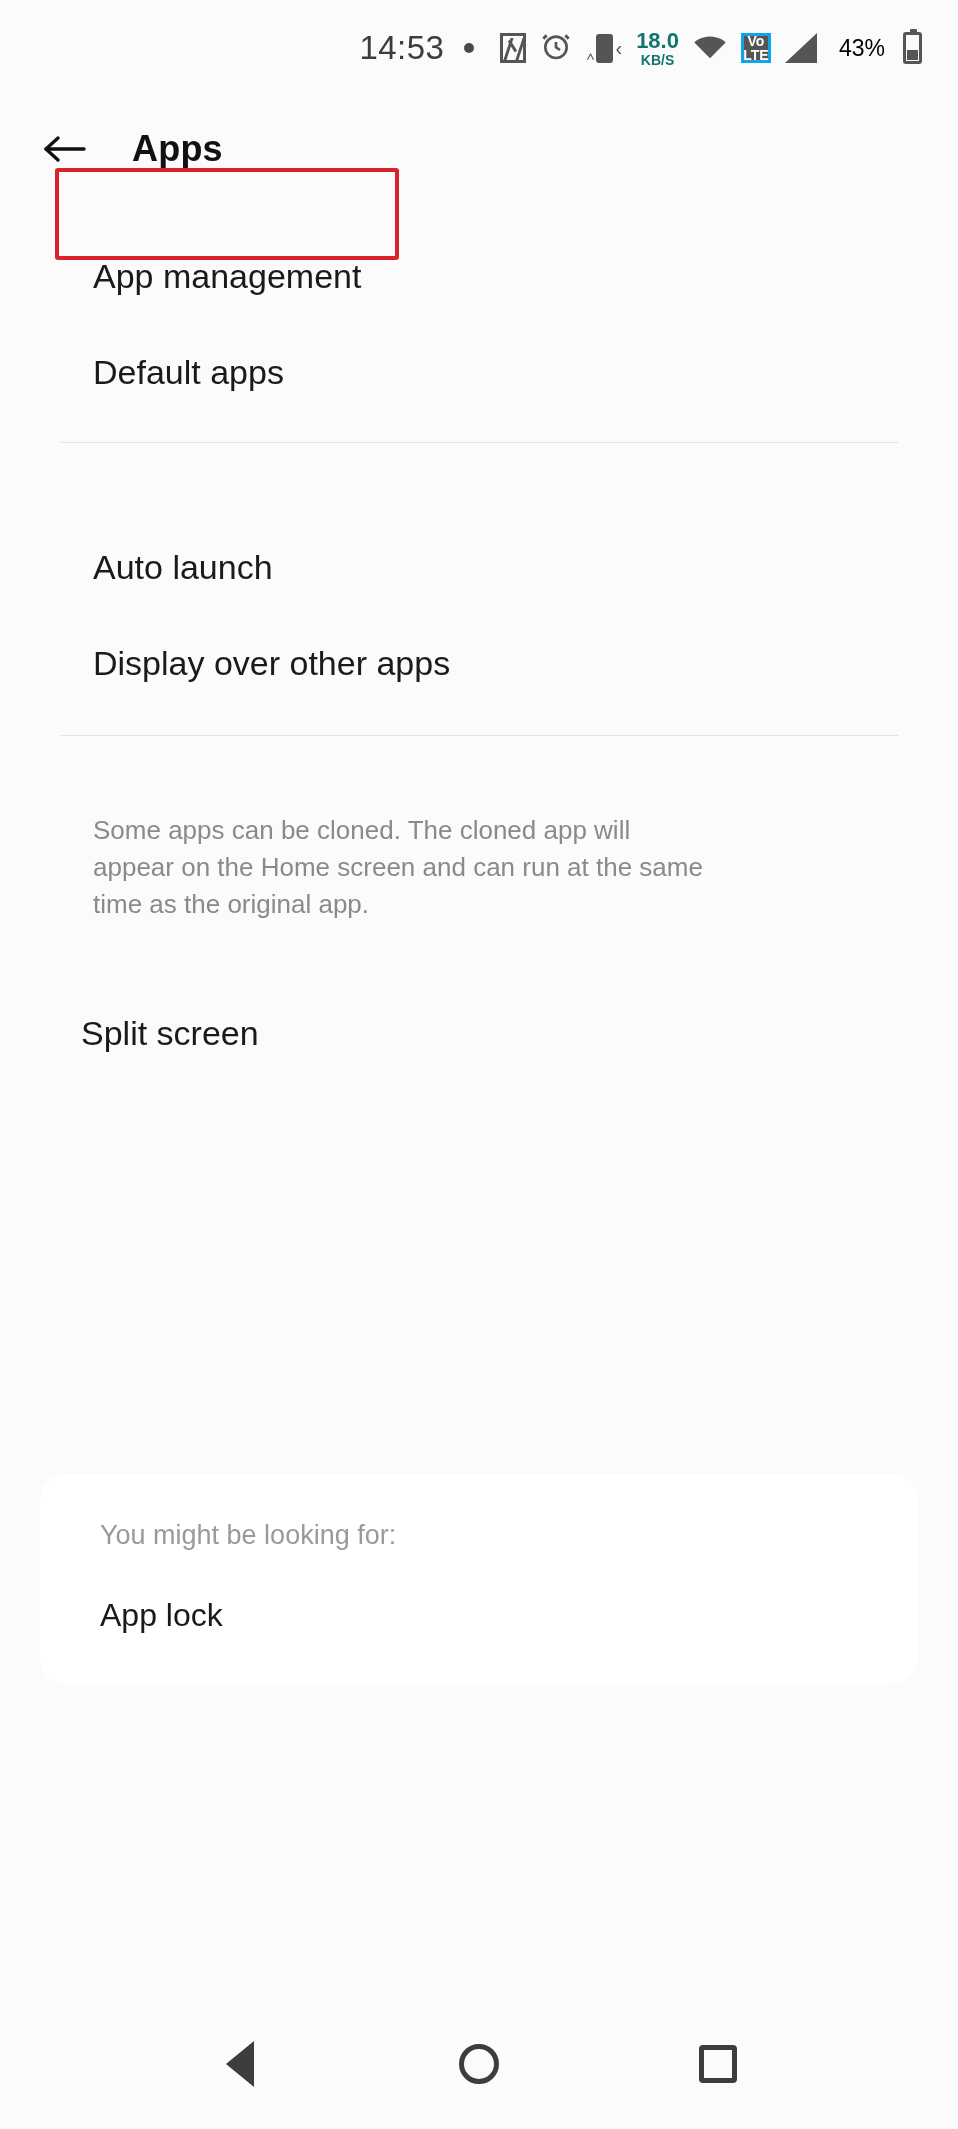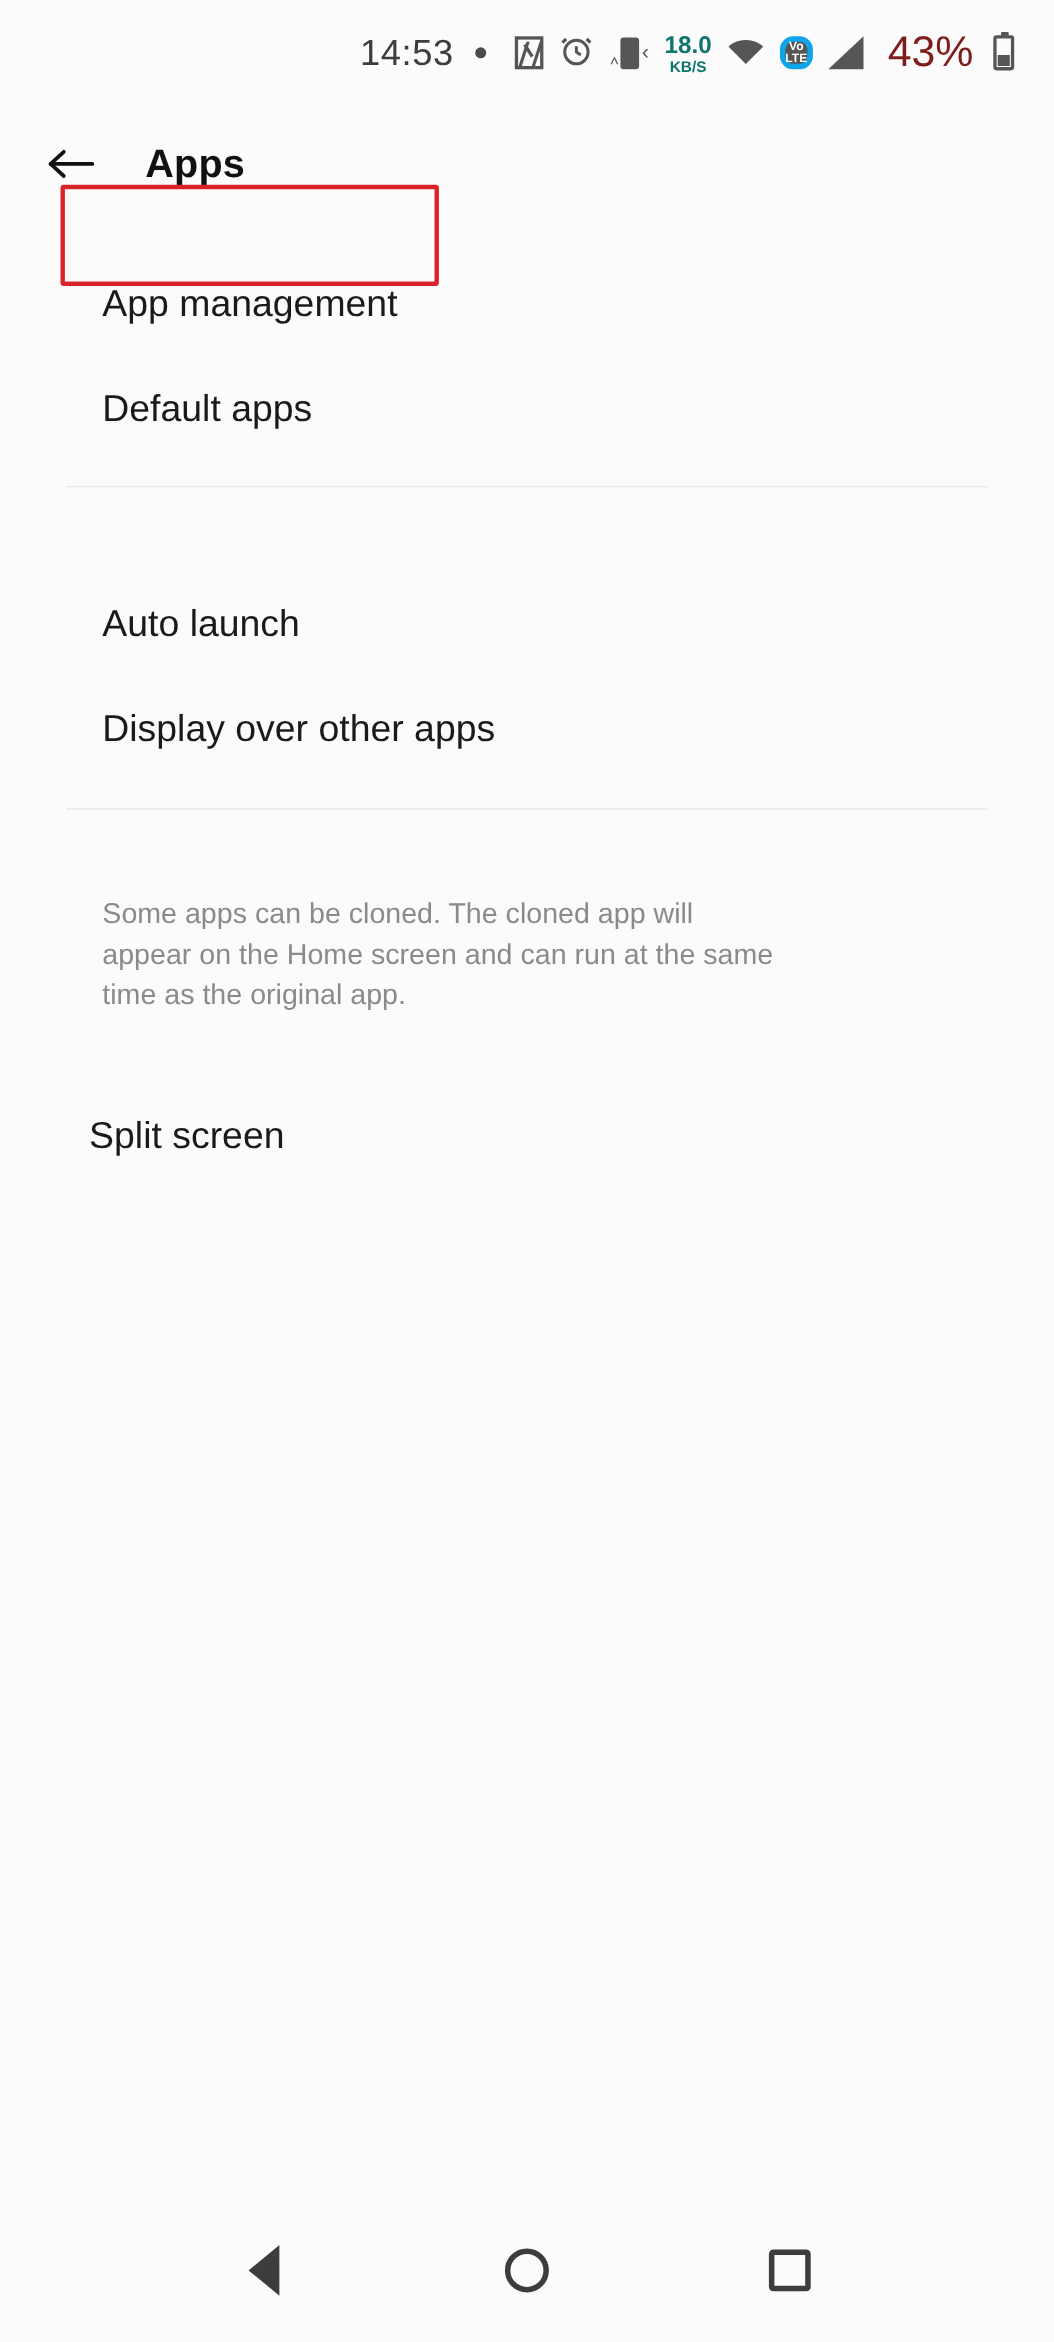--- a/index.html
+++ b/index.html
@@ -87,42 +87,42 @@
     flex-direction: column;
     align-items: center;
     line-height: 1;
     color: #0f766e;
   }
   .net-speed .val { font-size: 22px; font-weight: 600; }
   .net-speed .unit { font-size: 14px; font-weight: 600; margin-top: 1px; }
   .icon-wifi { width: 34px; height: 30px; }
   .icon-volte {
     width: 30px; height: 30px;
-    border: 5px solid #0ea5e9;
-    border-radius: 12px;
+    border: 3px solid #0ea5e9;
+    border-radius: 0;
     display: flex;
     flex-direction: column;
     align-items: center;
     justify-content: center;
     line-height: 1;
     color: #fff;
     background: #555;
-    font-size: 11px;
+    font-size: 14px;
     font-weight: 700;
   }
   .icon-volte span { display: block; }
   .icon-signal {
     width: 0; height: 0;
     border-left: 32px solid transparent;
     border-bottom: 30px solid #555;
   }
   .battery-pct {
-    font-size: 39px;
+    font-size: 23px;
     font-weight: 500;
-    color: #7f1d1d;
+    color: #000000;
     margin-left: 8px;
   }
   .icon-battery {
     width: 19px; height: 32px;
     border: 3px solid #555;
     border-radius: 3px;
     position: relative;
     margin-left: 4px;
   }
   .icon-battery::before {
@@ -357,20 +357,24 @@
     <div class="row" style="height:auto;padding-top:14px;padding-bottom:20px;">
       <span class="row-desc">Some apps can be cloned. The cloned app will appear on the Home screen and can run at the same time as the original app.</span>
     </div>
 
     <div class="row" style="height:110px;padding-left:48px;">
       <span class="row-title">Split screen</span>
     </div>
 
   </div>
 
+  <div class="suggest-card">
+    <div class="suggest-label">You might be looking for:</div>
+    <div class="suggest-item">App lock</div>
+  </div>
 
   <div class="nav-bar">
     <div class="nav-btn">
       <span class="nav-back"></span>
     </div>
     <div class="nav-btn">
       <span class="nav-home"></span>
     </div>
     <div class="nav-btn">
       <span class="nav-recent"></span>

